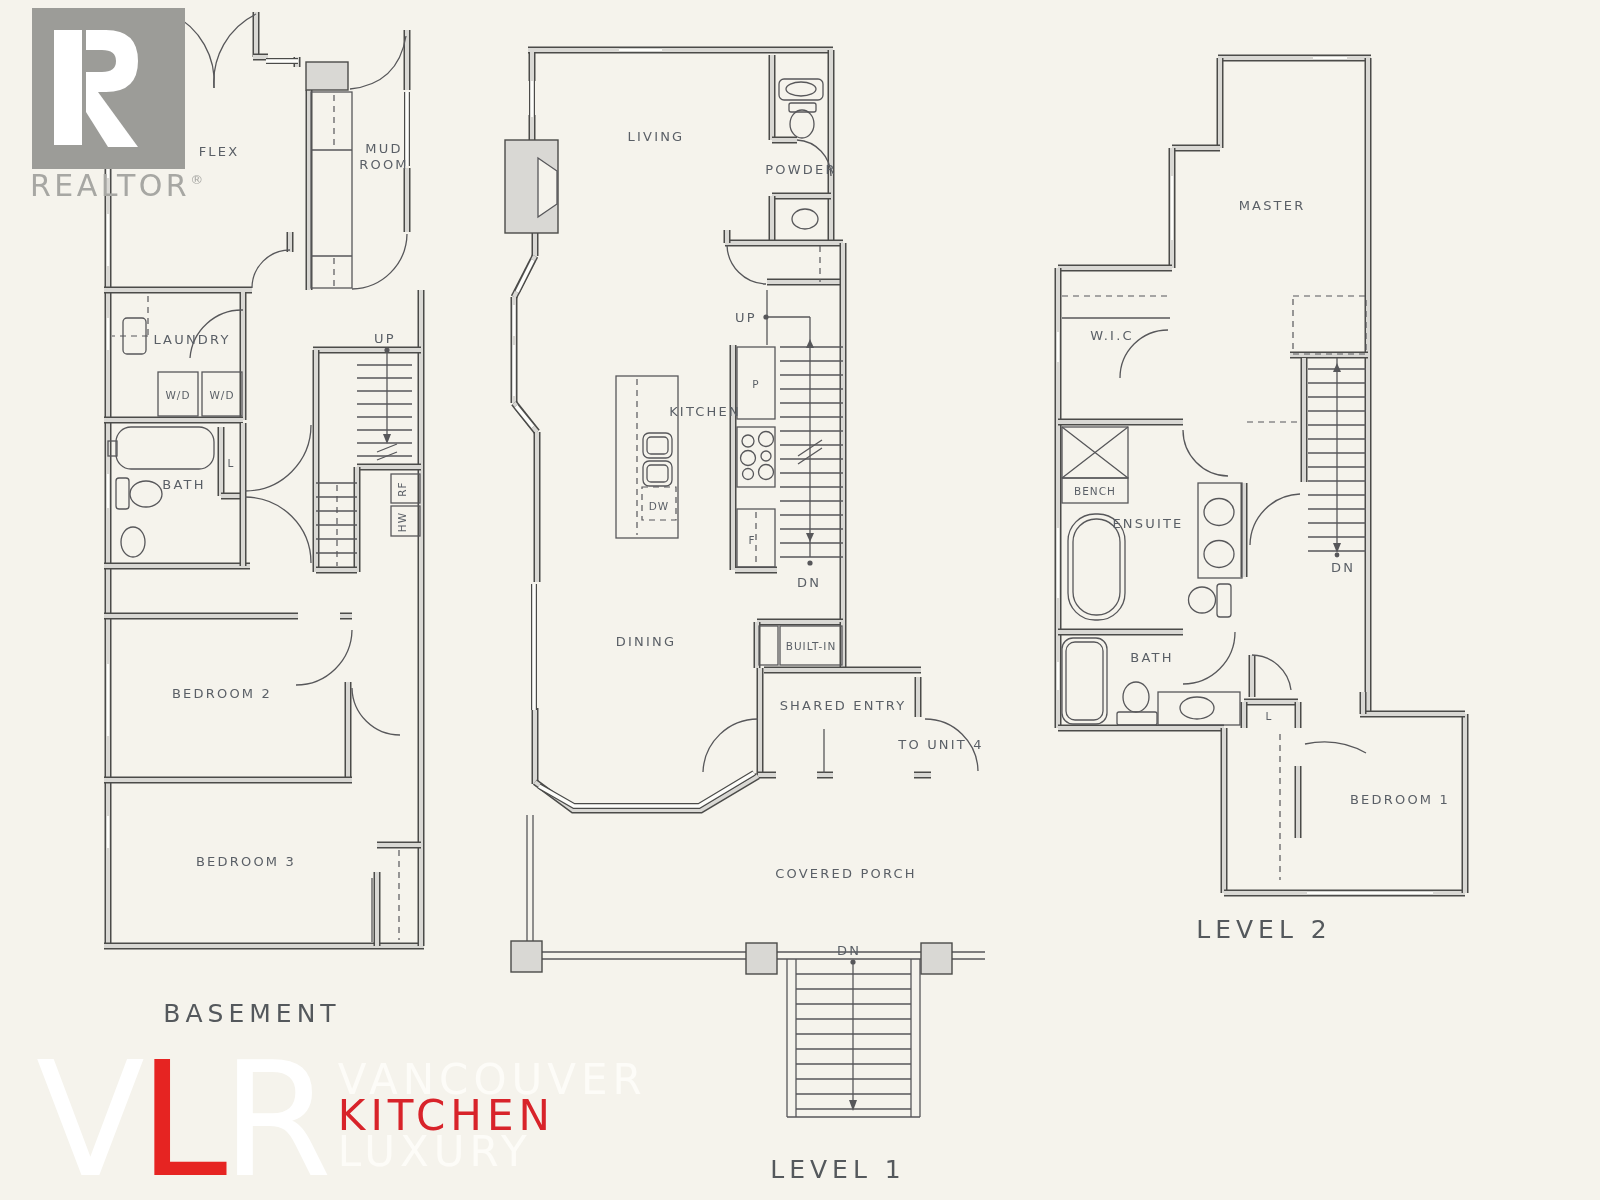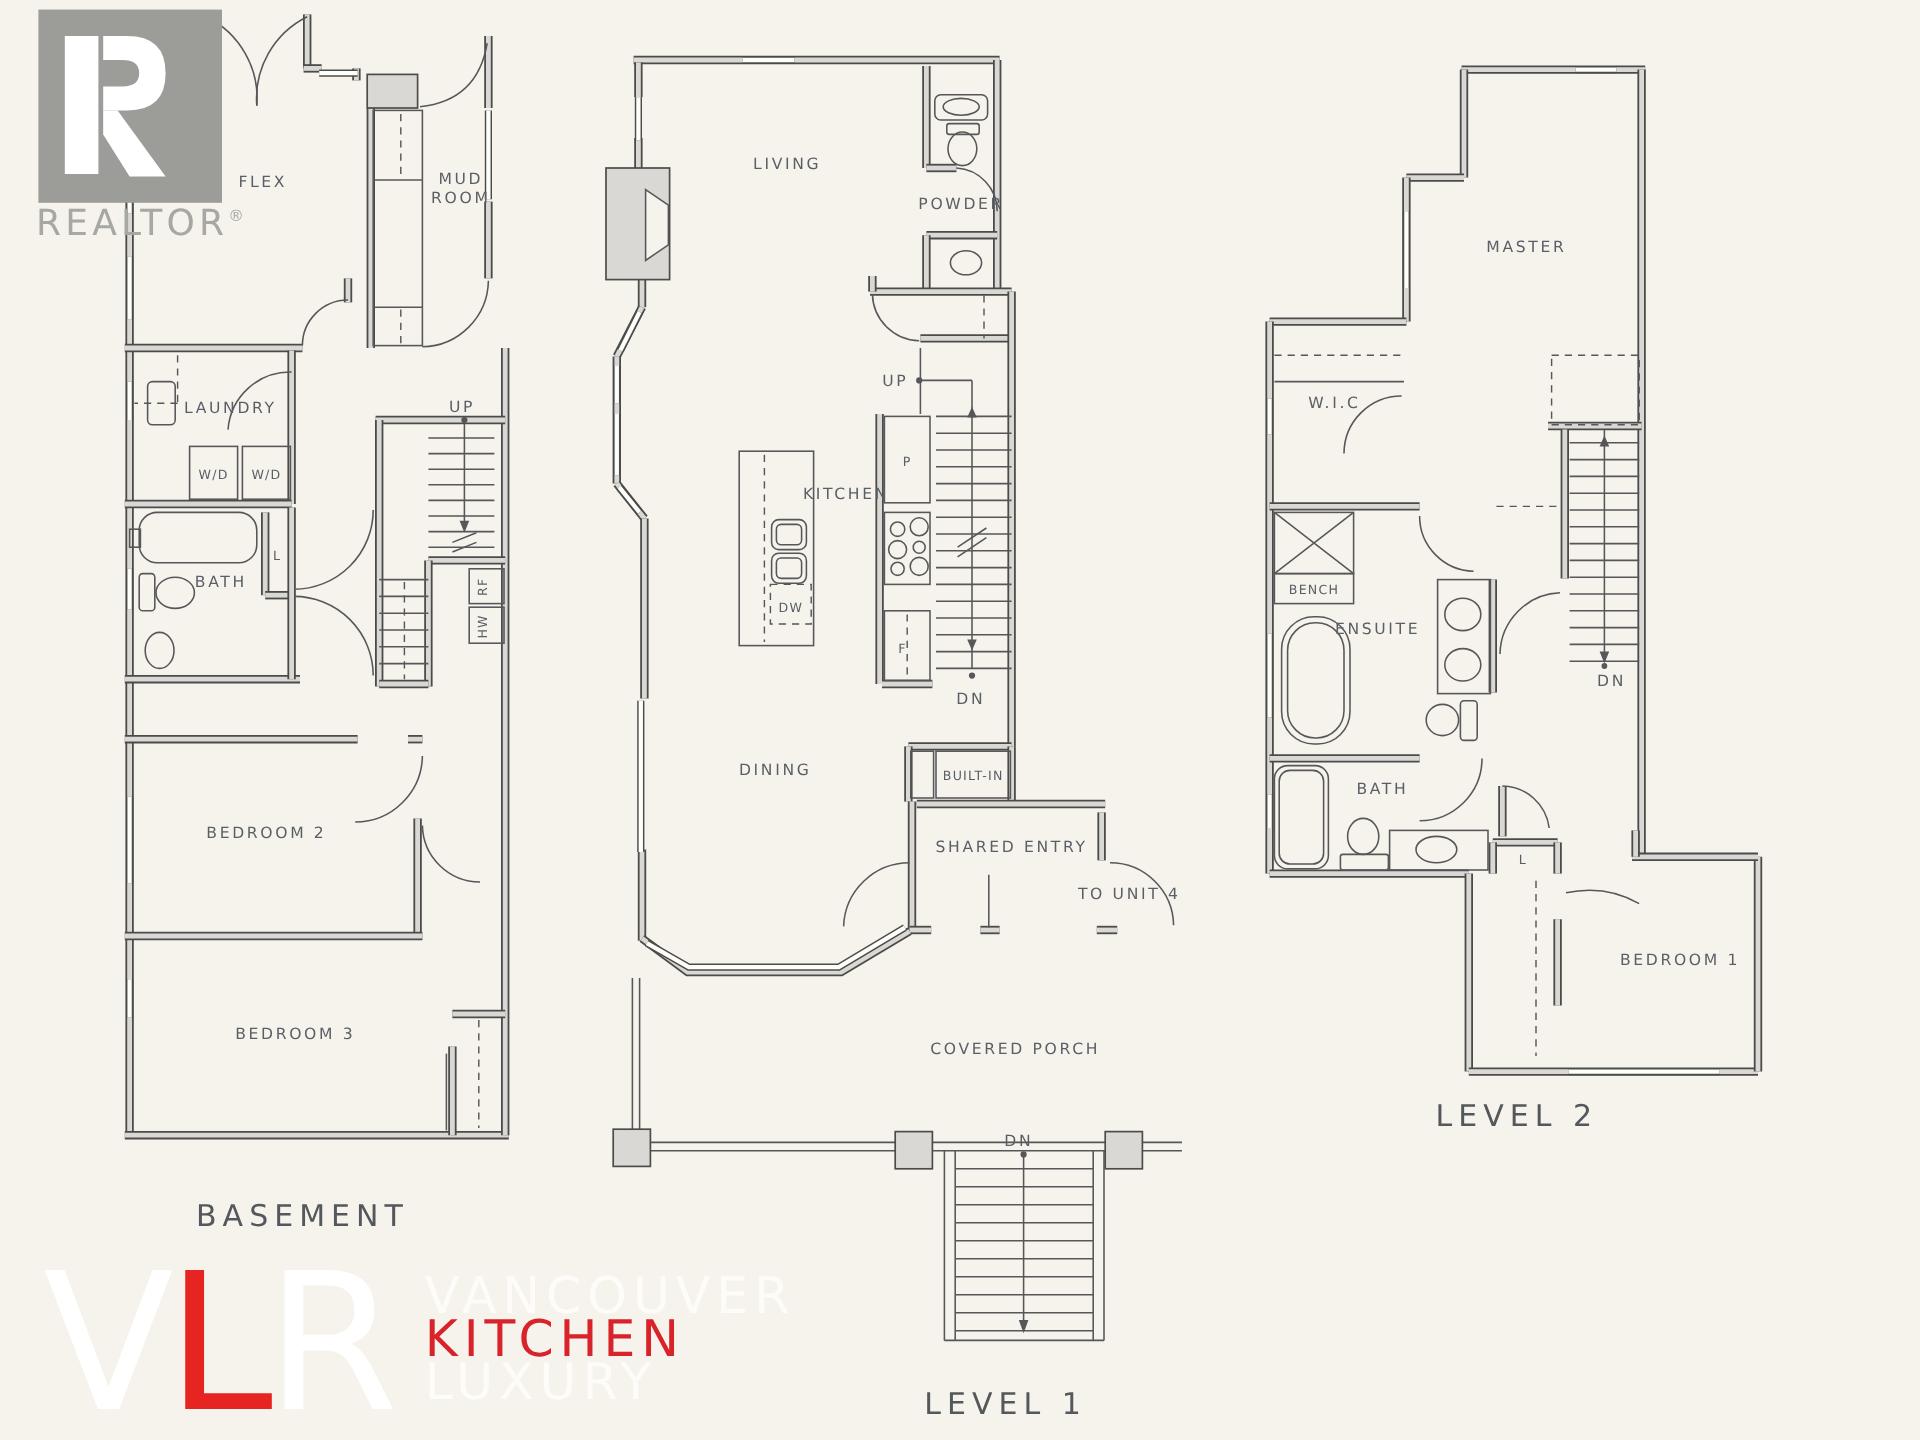--- a/index.html
+++ b/index.html
@@ -16,21 +16,21 @@
   .nf{fill:#f5f3ec;stroke:#57575a;stroke-width:1.3}
   .ah{fill:#57575a;stroke:none}
   .lbl{fill:#5a5f66;font-size:13px;letter-spacing:2.2px;text-anchor:middle}
   .lbs{fill:#5a5f66;font-size:10.5px;letter-spacing:1px;text-anchor:middle}
   .ttl{fill:#54585c;font-size:25px;letter-spacing:5px;text-anchor:middle}
   .logotxt{fill:#a7a7a3;font-size:30px;letter-spacing:3.5px}
   .wm{position:absolute;left:36px;top:1040px;display:flex;pointer-events:none}
   .wm-letters{font-size:159px;line-height:1;letter-spacing:-6px;font-weight:400}
   .wm-letters .wht{color:#ffffff}
   .wm-letters .red{color:#e62422}
-  .wm-words{margin-left:28px;padding-top:22px;font-size:42px;line-height:36px;letter-spacing:5px;font-weight:400}
+  .wm-words{margin-left:12px;padding-top:22px;font-size:42px;line-height:36px;letter-spacing:5px;font-weight:400}
   .wm-words .wht{color:#fdfcf8}
   .wm-words .red{color:#d8232a}
 </style>
 </head>
 <body>
 
 <svg width="1600" height="1200" viewBox="0 0 1600 1200">
 
   <g>
     <g>

